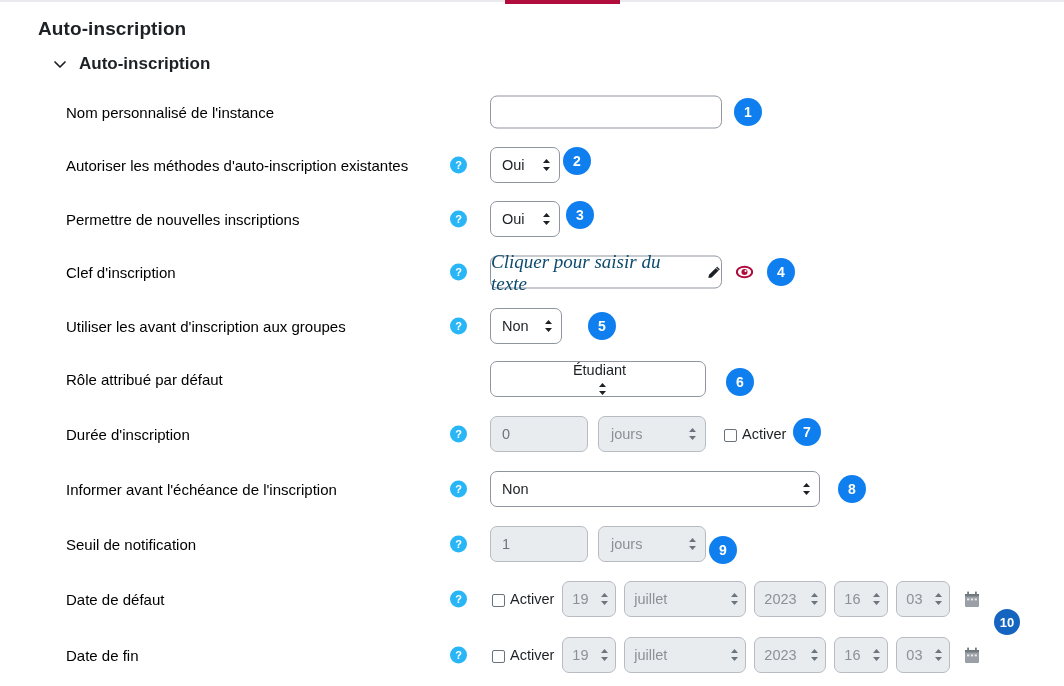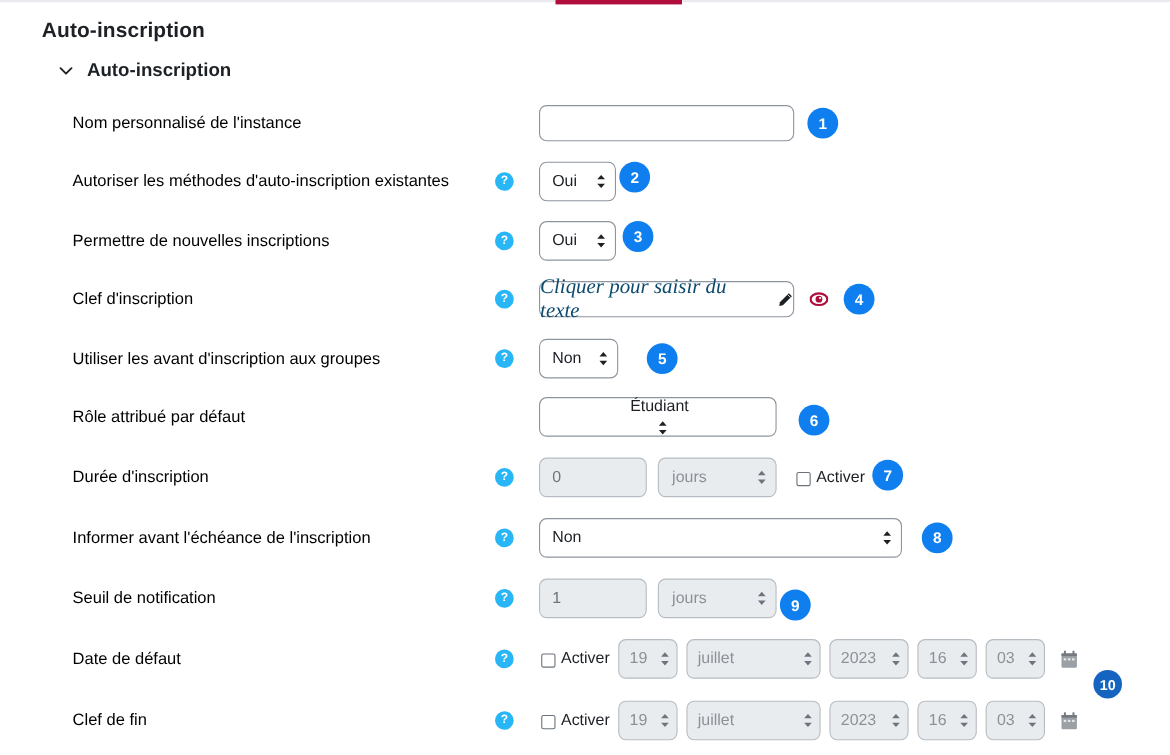--- a/index.html
+++ b/index.html
@@ -396,21 +396,21 @@
               <rect x="11" y="0.6" width="1.8" height="3.2" fill="#74797e"></rect>
               <rect x="3" y="7.4" width="2.3" height="2" fill="#ffffff" opacity="0.75"></rect>
               <rect x="6.8" y="7.4" width="2.3" height="2" fill="#ffffff" opacity="0.75"></rect>
               <rect x="10.6" y="7.4" width="2.3" height="2" fill="#ffffff" opacity="0.75"></rect>
             </svg>
           </span>
         </div>
         <div class="badge dark" style="left: 994px; top: 23px;">10</div>
       </div>
       <div class="row" style="top: 655px;">
-        <div class="label">Clef de fin</div>
+        <div class="label">Date de fin</div>
         <div class="help">?</div>
         <div class="ctl" style="left: 492px;">
           <label class="chk-wrap">
             <span class="chk"></span>
             <span class="chk-label">Activer</span>
           </label>
           <div class="sel dis" style="width: 54px; margin-left: 8px; padding: 0px 6px 0px 9px;">
             <span class="val">19</span>
             <span style="display: flex;">
               <svg class="updown" width="9" height="14" viewBox="0 0 9 14" aria-hidden="true">

